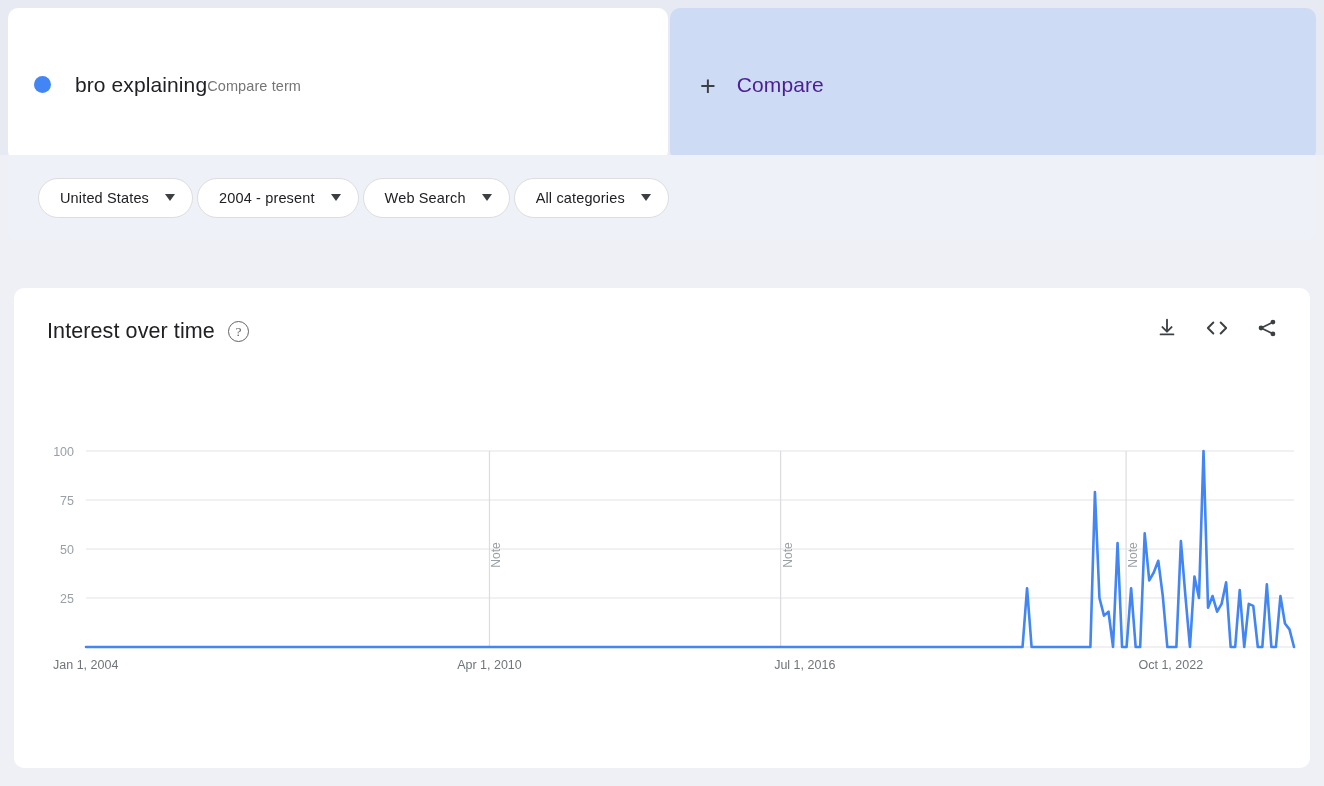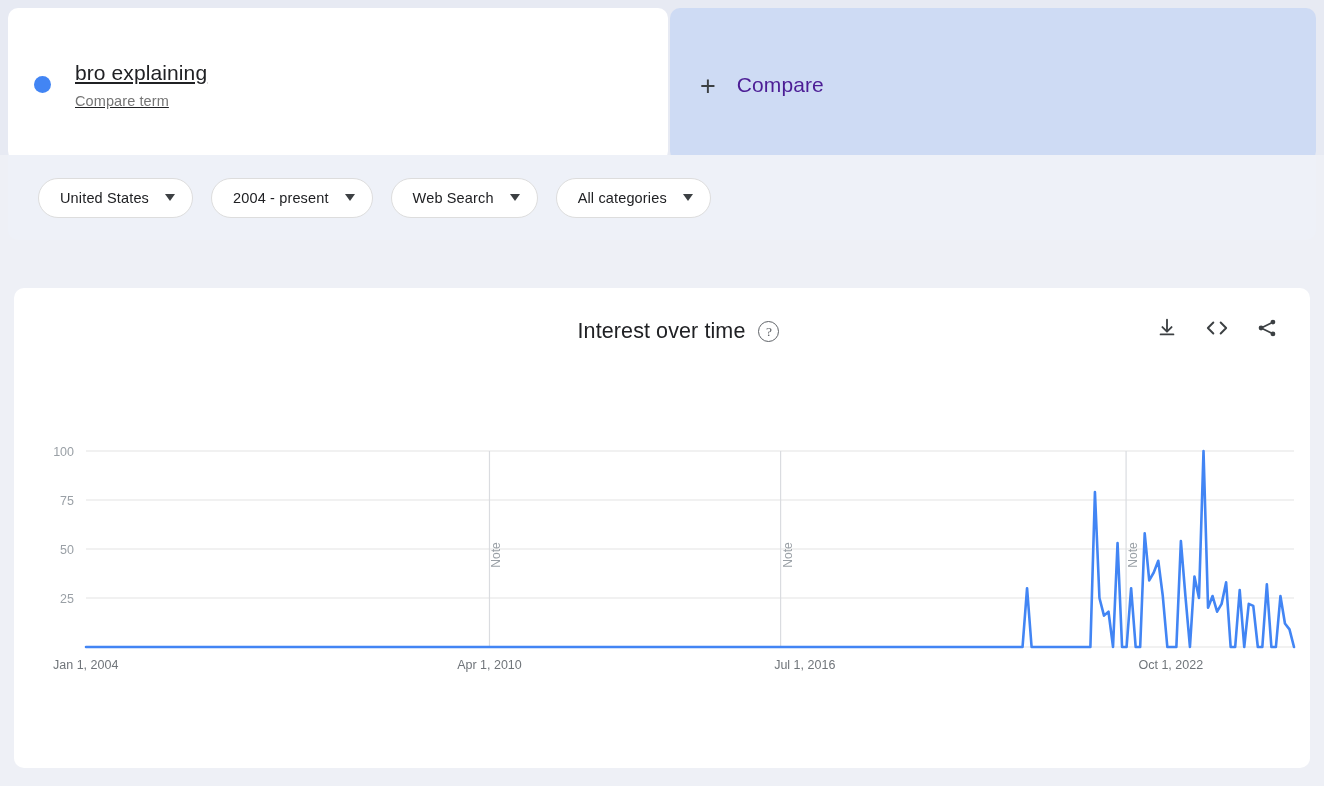--- a/index.html
+++ b/index.html
@@ -49,21 +49,21 @@
 
   .term-dot {
     width: 17px;
     height: 17px;
     border-radius: 50%;
     background: #4285f4;
     flex: 0 0 auto;
     margin-right: 24px;
   }
 
-  .term-texts { display: flex; flex-direction: column; justify-content: center; text-decoration: underline; }
+  .term-texts { display: flex; justify-content: center; }
 
   .term-title {
     font-size: 21px;
     line-height: 27px;
     color: #202124;
     font-weight: 400;
     letter-spacing: .1px;
   }
 
   .term-sub {
@@ -106,21 +106,21 @@
     position: absolute;
     top: 155px;
     left: 8px;
     width: 1308px;
     height: 85px;
     background: #eef1f8;
     border-radius: 0 0 10px 10px;
     display: flex;
     align-items: center;
     padding-left: 30px;
-    gap: 18px;
+    gap: 4px;
   }
 
   .chip {
     height: 40px;
     background: #ffffff;
     border: 1px solid #dddddd;
     border-radius: 20px;
     display: flex;
     align-items: center;
     padding: 0 17px 0 21px;
@@ -149,21 +149,20 @@
     background: #ffffff;
     border-radius: 10px;
   }
 
   .chart-head {
     position: relative;
     height: 74px;
     padding: 30px 0 0 33px;
     display: flex;
     align-items: flex-start;
-    justify-content: center;
   }
 
   .chart-title {
     font-size: 21.5px;
     color: #202124;
     letter-spacing: .1px;
     line-height: 26px;
   }
 
   .help-icon {

